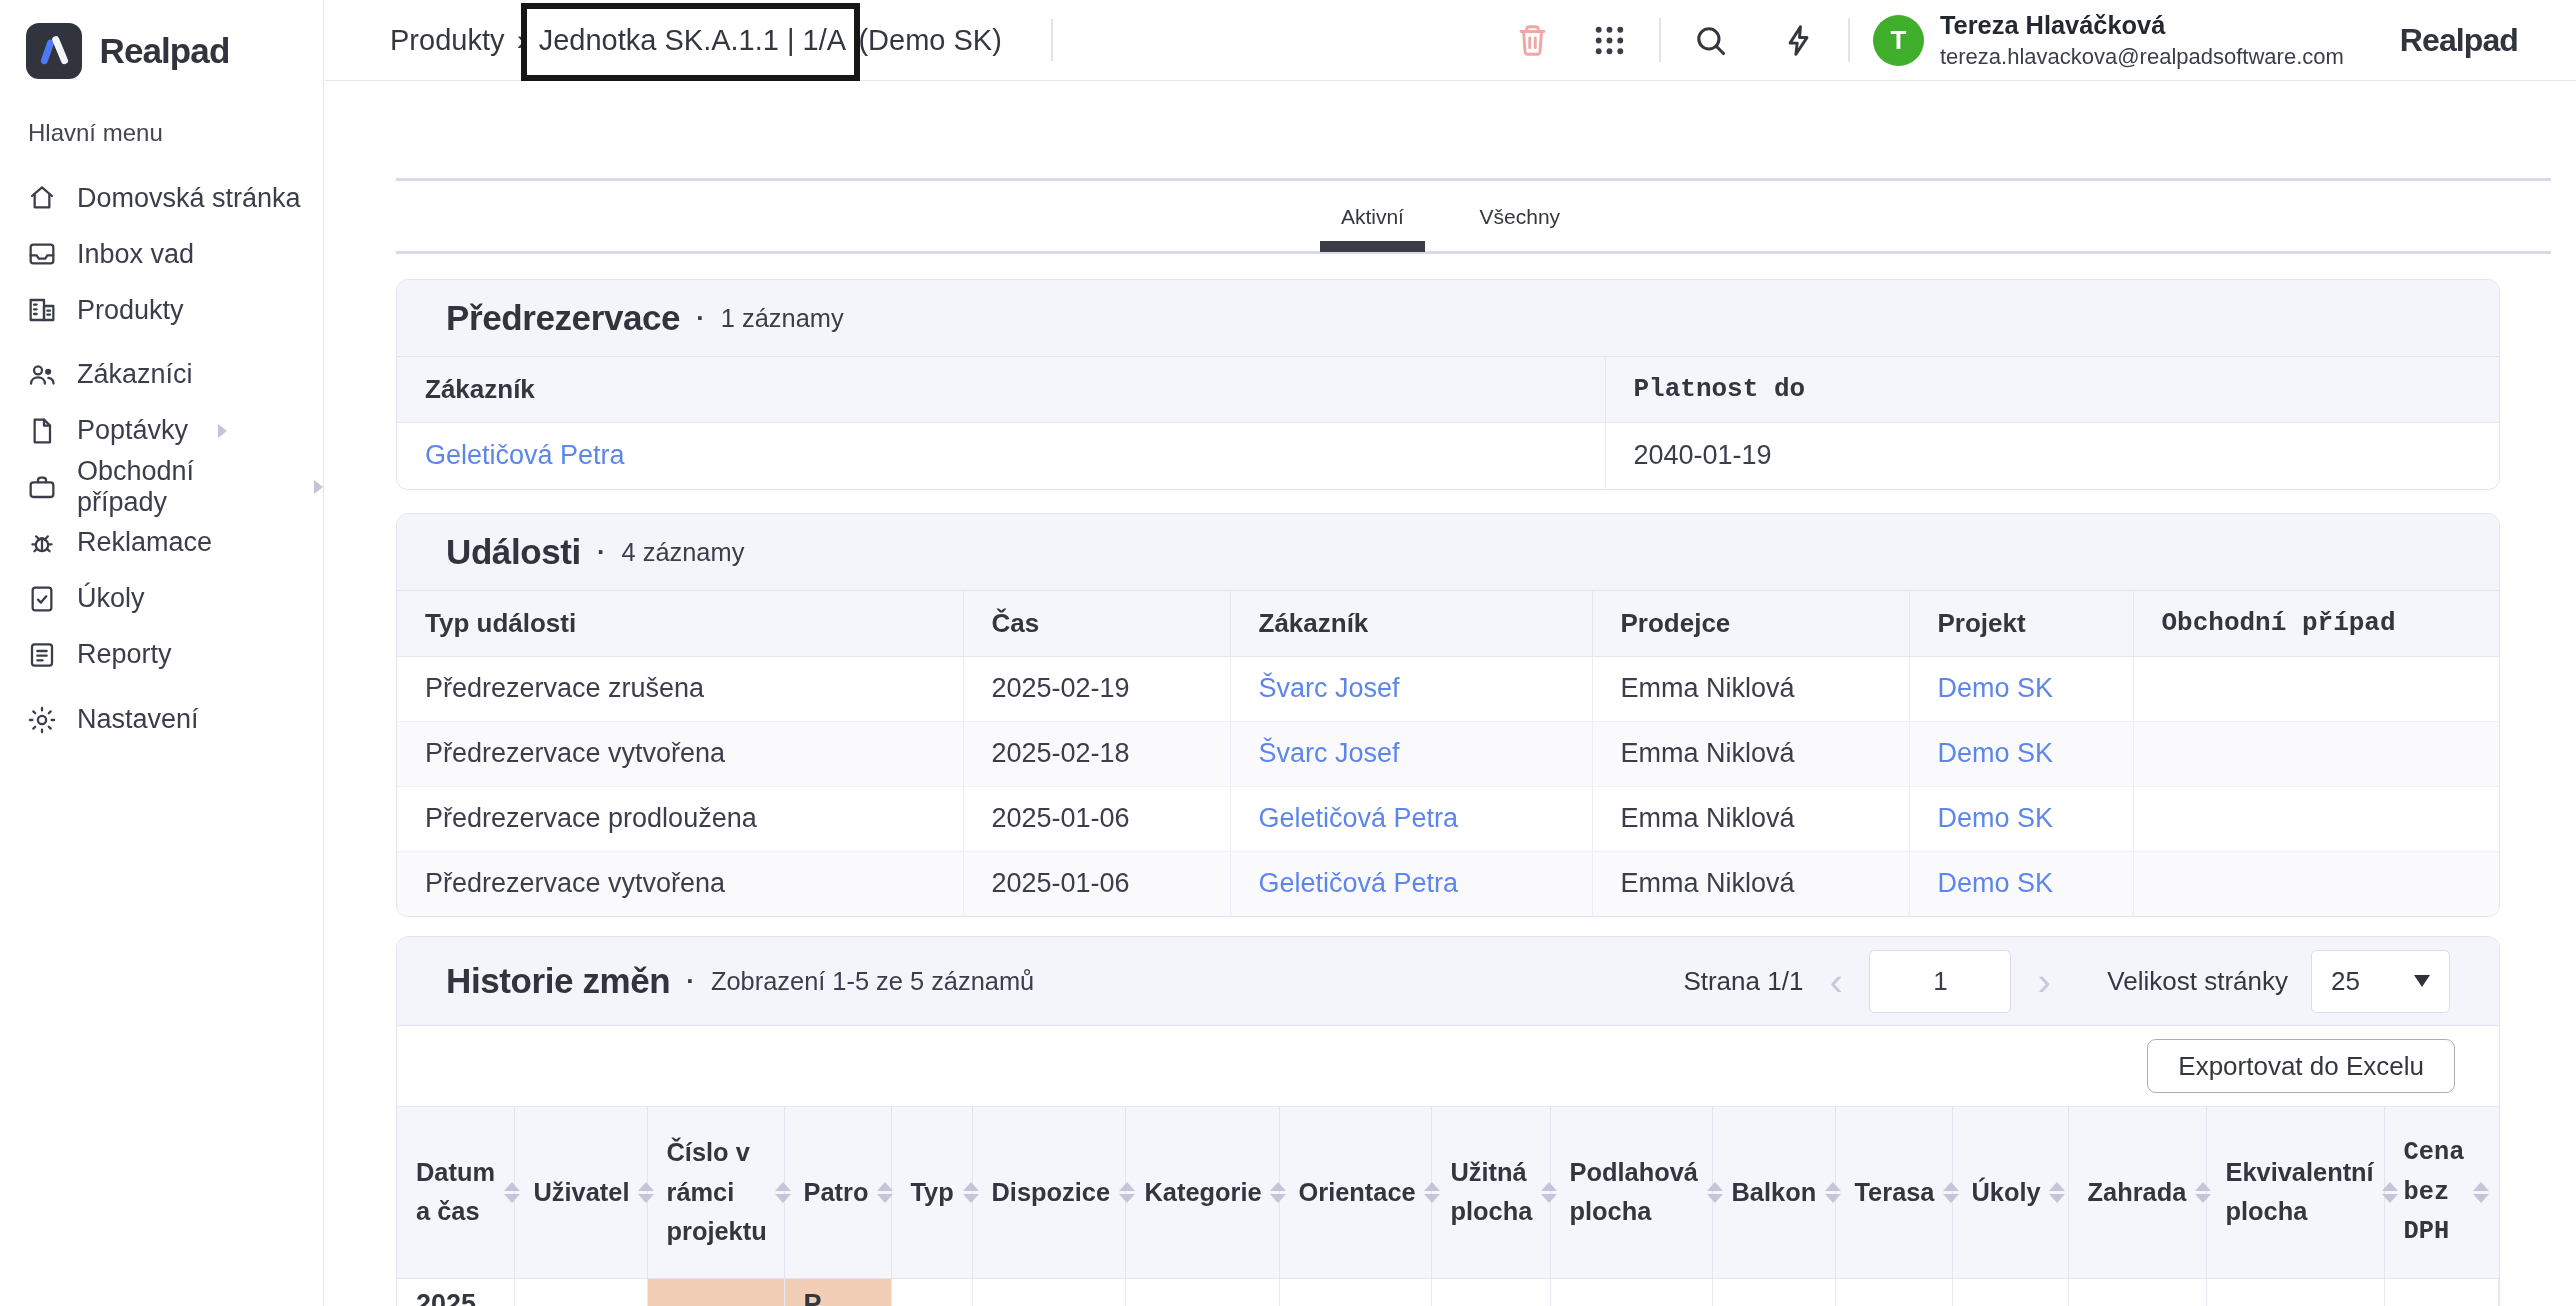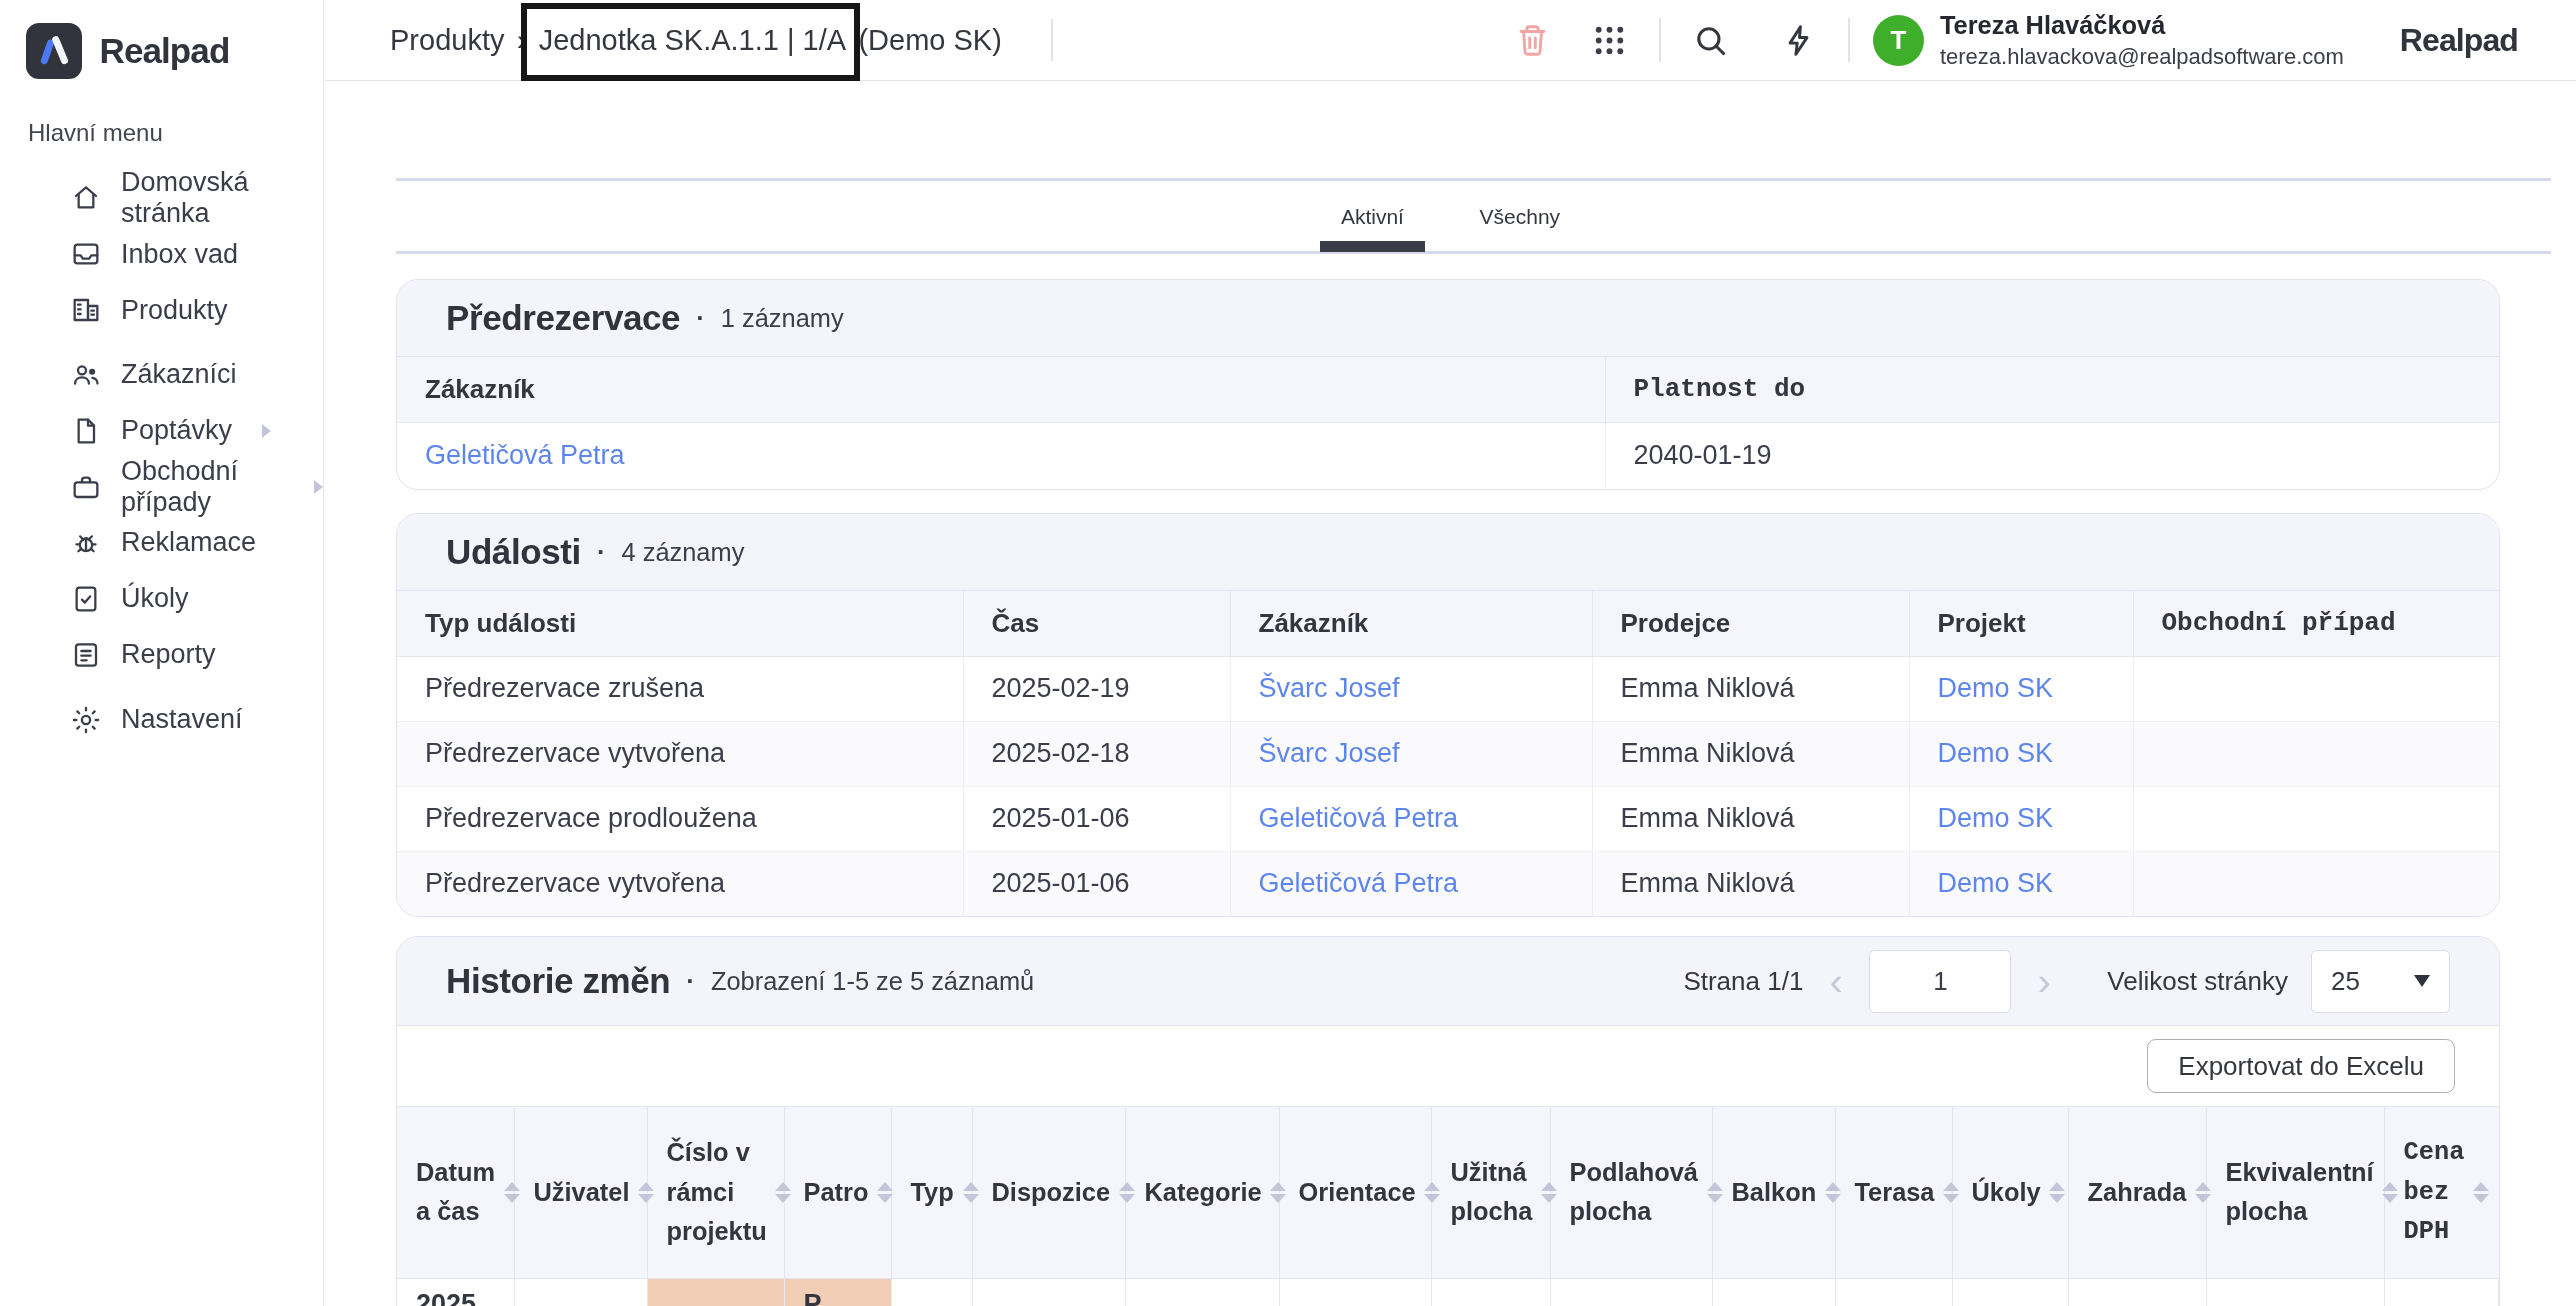--- a/index.html
+++ b/index.html
@@ -6,21 +6,21 @@
   html,body { width:2576px; height:1306px; }
   body { font-family:"Liberation Sans", sans-serif; background:#fff; color:#3B3E4A; overflow:hidden; }
   .page { position:relative; width:2576px; height:1306px; background:#fff; overflow:hidden; }
 
   
   .sidebar { position:absolute; left:0; top:0; width:324px; height:100%; background:#fff; border-right:1.8px solid #E5E5F0; }
   .logo-row { display:flex; align-items:center; gap:17.5px; padding:23px 0 0 26px; }
   .logo-mark { width:56px; height:56px; flex:0 0 auto; }
   .logo-text { font-size:35px; font-weight:800; color:#31343D; letter-spacing:-0.9px; }
   .menu-label { margin:40px 0 0 28px; font-size:24px; color:#43464F; }
-  .menu { margin-top:23px;padding-left:44px; }
+  .menu { margin-top:23px; }
   .menu-item { display:flex; align-items:center; gap:19px; height:56px; padding-left:26px; font-size:27px; color:#3B3E4A; cursor:pointer; }
   .menu-item svg { flex:0 0 auto; }
   .menu-gap { height:8.8px; }
   .chev-r { width:0; height:0; border-left:9.6px solid #C3C3DA; border-top:7px solid transparent; border-bottom:7px solid transparent; margin-left:10.5px; }
 
   
   .topbar { position:absolute; left:325px; top:0; right:0; height:81px; background:#fff; border-bottom:1.8px solid #E5E5F2; display:flex; align-items:center; }
   .breadcrumb { display:flex; align-items:center; gap:12.3px; margin-left:65px; font-size:29px; color:#34373F; white-space:nowrap; }
   .crumb-unit { position:relative; }
   .anno-crumb { position:absolute; left:-17.5px; right:-14px; top:-21px; bottom:-24.6px; border:6.1px solid #161616; pointer-events:none; }
@@ -39,21 +39,21 @@
   .tabs-row { position:absolute; left:325px; right:0; top:105px; height:75px; display:flex; justify-content:center; align-items:center; gap:58px; font-size:27px; color:#34373F; }
   .tab { position:relative; padding:16px 3.5px; cursor:pointer; white-space:nowrap; }
   .tab.active::after { content:""; position:absolute; left:-10.5px; right:-10.5px; bottom:-8.8px; height:8.8px; background:#3A3D48; }
   .anno-tab { position:absolute; left:-24.6px; right:-24.6px; top:0px; bottom:-24.6px; border:6.1px solid #161616; pointer-events:none; z-index:5; }
   .subtabs-line { position:absolute; left:396px; right:24.6px; top:251px; height:2.6px; background:#D9D9EC; }
   .subtabs-row { position:absolute; left:325px; right:0; top:182px; height:70px; display:flex; justify-content:center; align-items:center; gap:65px; font-size:21px; color:#34373F; }
   .subtab { position:relative; padding:12.3px 5.3px; cursor:pointer; }
   .subtab.active::after { content:""; position:absolute; left:-16px; right:-16px; bottom:-10.5px; height:10.5px; background:#3A3D48; z-index:2; }
 
   
-  .card { position:absolute; left:396px; width:2104px; background:#fff; border:1.8px solid #E2E2F0; border-radius:22px; overflow:hidden; }
+  .card { position:absolute; left:396px; width:2104px; background:#fff; border:1.8px solid #E2E2F0; border-radius:12px; overflow:hidden; }
   .card-band { height:77px; background:#F4F4FB; border-bottom:1.8px solid #E2E2F0; display:flex; align-items:center; padding:0 49px; gap:16px; }
   .card-title { font-size:35px; font-weight:800; color:#31343D; letter-spacing:-0.4px; }
   .band-dot { font-size:26px; font-weight:700; color:#3B3E4A; }
   .band-count { font-size:25.4px; color:#3B3E4A; }
   table { width:100%; border-collapse:collapse; table-layout:fixed; }
   th { background:#F5F5FC; font-size:26px; font-weight:700; color:#33363F; text-align:left; height:65px; padding:0 17.5px 0 28px; border-right:1.8px solid #E7E7F3; border-bottom:1.8px solid #E7E7F3; }
   th:last-child { border-right:none;font-family:Liberation Mono, monospace; }
   td { font-size:27px; color:#3B3E4A; height:65px; padding:0 17.5px 0 28px; border-right:1.8px solid #EDEDF6; border-bottom:1.8px solid #F0F0F8; }
   td:last-child { border-right:none; }
   tr:last-child td { border-bottom:none; }

